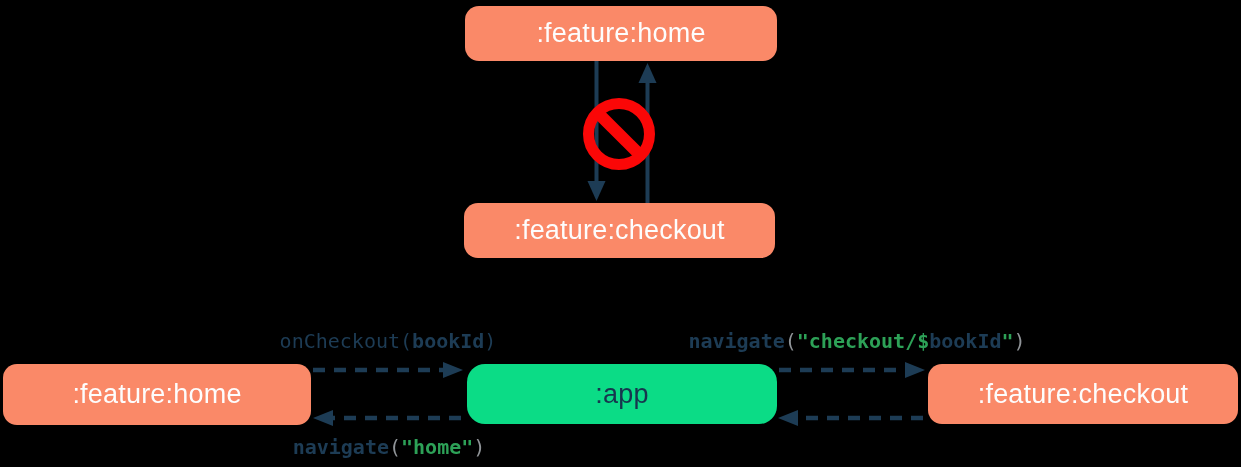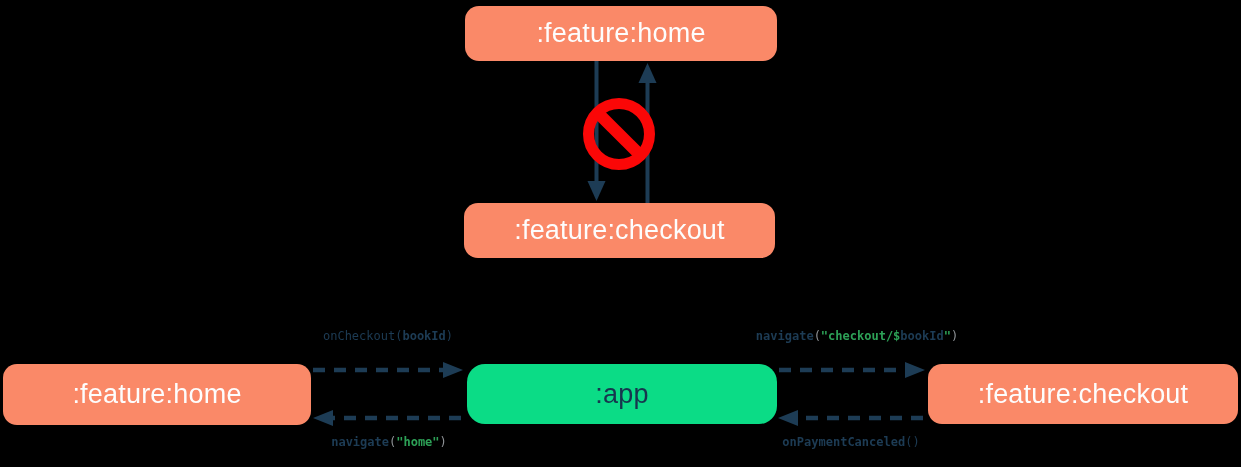--- a/index.html
+++ b/index.html
@@ -22,21 +22,21 @@
   .green{background:#0bdc86;color:#17364e;border-radius:18px;}
   .box-top-home{left:465px;top:6px;width:312px;height:55px;}
   .box-top-checkout{left:464px;top:203px;width:311px;height:55px;}
   .box-bot-home{left:3px;top:364px;width:308px;height:61px;}
   .box-bot-app{left:467px;top:364px;width:310px;height:60px;}
   .box-bot-checkout{left:928px;top:364px;width:310px;height:60px;}
   .code-label{
     position:absolute;
     transform:translateX(-50%);
     font-family:"DejaVu Sans Mono","Liberation Mono",monospace;
-    font-size:12px;line-height:1.1;
+    font-size:20px;line-height:1.1;
     white-space:nowrap;
   }
   .lbl-oncheckout{left:388px;top:330px;}
   .lbl-nav-checkout{left:857px;top:330px;}
   .lbl-nav-home{left:389px;top:436px;}
   .lbl-onpayment{left:851px;top:436px;}
   .tok-navy{color:#1d3c55;}
   .tok-navy-b{color:#1d3c55;font-weight:bold;}
   .tok-green-b{color:#2da157;font-weight:bold;}
   .tok-gray{color:#909498;}
@@ -93,17 +93,14 @@
   </div>
 
   <div class="code-label lbl-nav-checkout">
     <span class="tok-navy-b">navigate</span><span class="tok-gray">(</span><span class="tok-green-b">"checkout/$</span><span class="tok-navy-b">bookId</span><span class="tok-green-b">"</span><span class="tok-gray">)</span>
   </div>
 
   <div class="code-label lbl-nav-home">
     <span class="tok-navy-b">navigate</span><span class="tok-gray">(</span><span class="tok-green-b">"home"</span><span class="tok-gray">)</span>
   </div>
 
-  <div class="code-label lbl-onpayment">
-    <span class="tok-navy-b">onPaymentCanceled</span><span class="tok-navy">()</span>
-  </div>
 
 </div>
 
 </body></html>

